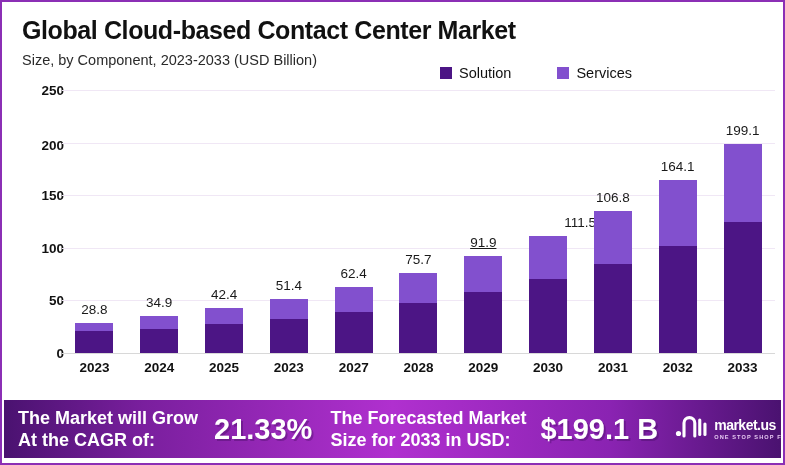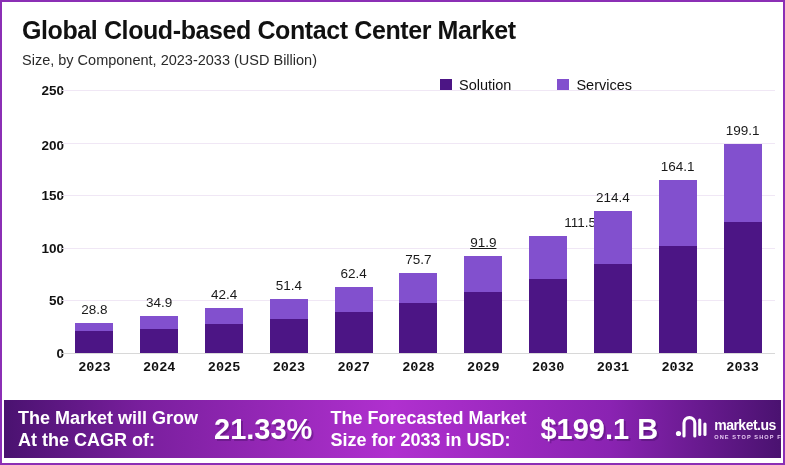--- a/index.html
+++ b/index.html
@@ -20,21 +20,21 @@
   #header{position:absolute;left:0;top:0;width:781px;height:88px;}
   #chart-title{
     position:absolute;left:20px;top:14px;
     font-size:25px;font-weight:bold;color:#111111;
     letter-spacing:-0.4px;white-space:nowrap;
   }
   #chart-subtitle{
     position:absolute;left:20px;top:50px;
     font-size:14.5px;color:#2a2a2a;white-space:nowrap;
   }
-  #legend{position:absolute;left:438px;top:63px;display:flex;gap:46px;align-items:center;margin-top:12px;}
+  #legend{position:absolute;left:438px;top:63px;display:flex;gap:46px;align-items:center;}
   .legend-item{display:flex;align-items:center;gap:7px;}
   .legend-swatch{width:12px;height:12px;display:block;}
   .legend-label{font-size:14.5px;color:#111111;white-space:nowrap;}
   
   #plot{position:absolute;left:0;top:88px;width:781px;height:300px;}
   #y-axis{position:absolute;left:18px;top:0;width:44px;height:266px;}
   .y-tick{
     position:absolute;right:0;
     font-size:13.5px;font-weight:bold;color:#111111;
     transform:translateY(-50%);text-align:right;white-space:nowrap;
@@ -56,21 +56,21 @@
   .bar-total{
     position:absolute;left:50%;transform:translateX(-50%);
     font-size:13.5px;color:#1a1a1a;white-space:nowrap;
   }
   #x-axis{
     position:absolute;left:60px;top:270px;right:8px;
     display:flex;justify-content:space-around;
   }
   .x-tick{
     width:38px;text-align:center;
-    font-size:13.5px;font-weight:bold;color:#111111;font-family:Liberation Mono, monospace;
+    font-size:13.5px;font-weight:bold;color:#111111;
   }
   
   #footer{
     position:absolute;left:2px;bottom:5px;width:777px;height:58px;
     background:linear-gradient(90deg,#4a1270 0%,#7a1f9e 18%,#b030cf 50%,#8a23b2 78%,#4a1270 100%);
     display:flex;align-items:center;overflow:hidden;
   }
   .foot-caption{
     color:#ffffff;font-size:18px;font-weight:bold;line-height:1.25;
     white-space:nowrap;
@@ -180,21 +180,21 @@
           </div>
         </div>
         <div class="bar-group">
           <div class="bar-total" style="bottom: 123.298px; margin-left: 32px;">111.5</div>
           <div class="bar-stack">
             <div class="seg" style="height: 42.9216px; background: rgb(130, 80, 206);"></div>
             <div class="seg" style="height: 74.3764px; background: rgb(76, 21, 133);"></div>
           </div>
         </div>
         <div class="bar-group">
-          <div class="bar-total" style="bottom: 148.336px;">214.4</div>
+          <div class="bar-total" style="bottom: 148.336px;">106.8</div>
           <div class="bar-stack">
             <div class="seg" style="height: 53.4416px; background: rgb(130, 80, 206);"></div>
             <div class="seg" style="height: 88.894px; background: rgb(76, 21, 133);"></div>
           </div>
         </div>
         <div class="bar-group">
           <div class="bar-total" style="bottom: 178.633px;">164.1</div>
           <div class="bar-stack">
             <div class="seg" style="height: 65.224px; background: rgb(130, 80, 206);"></div>
             <div class="seg" style="height: 107.409px; background: rgb(76, 21, 133);"></div>

